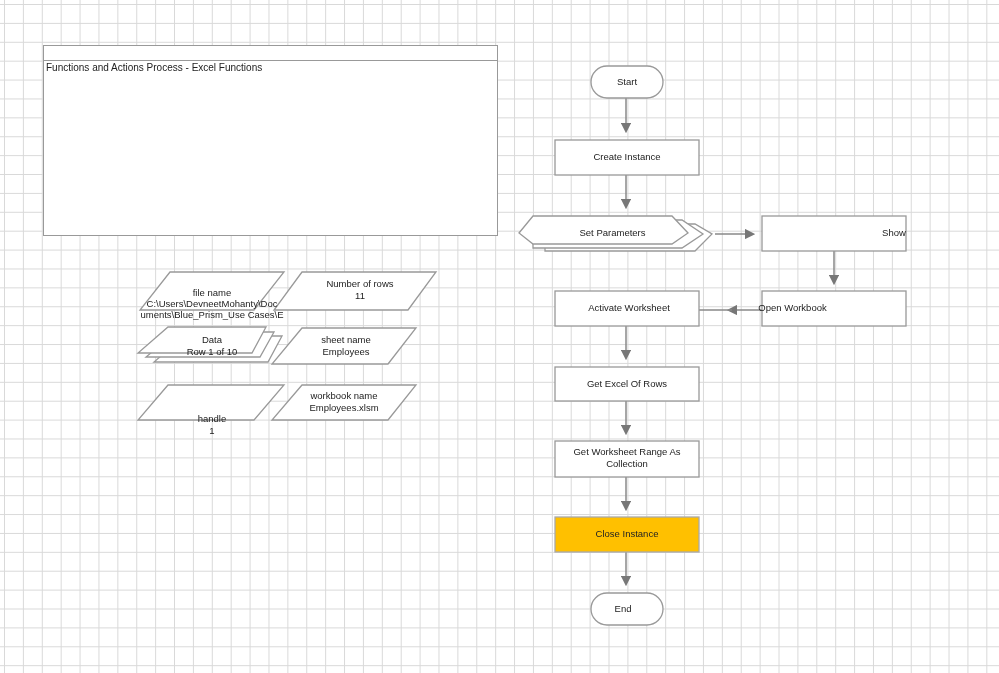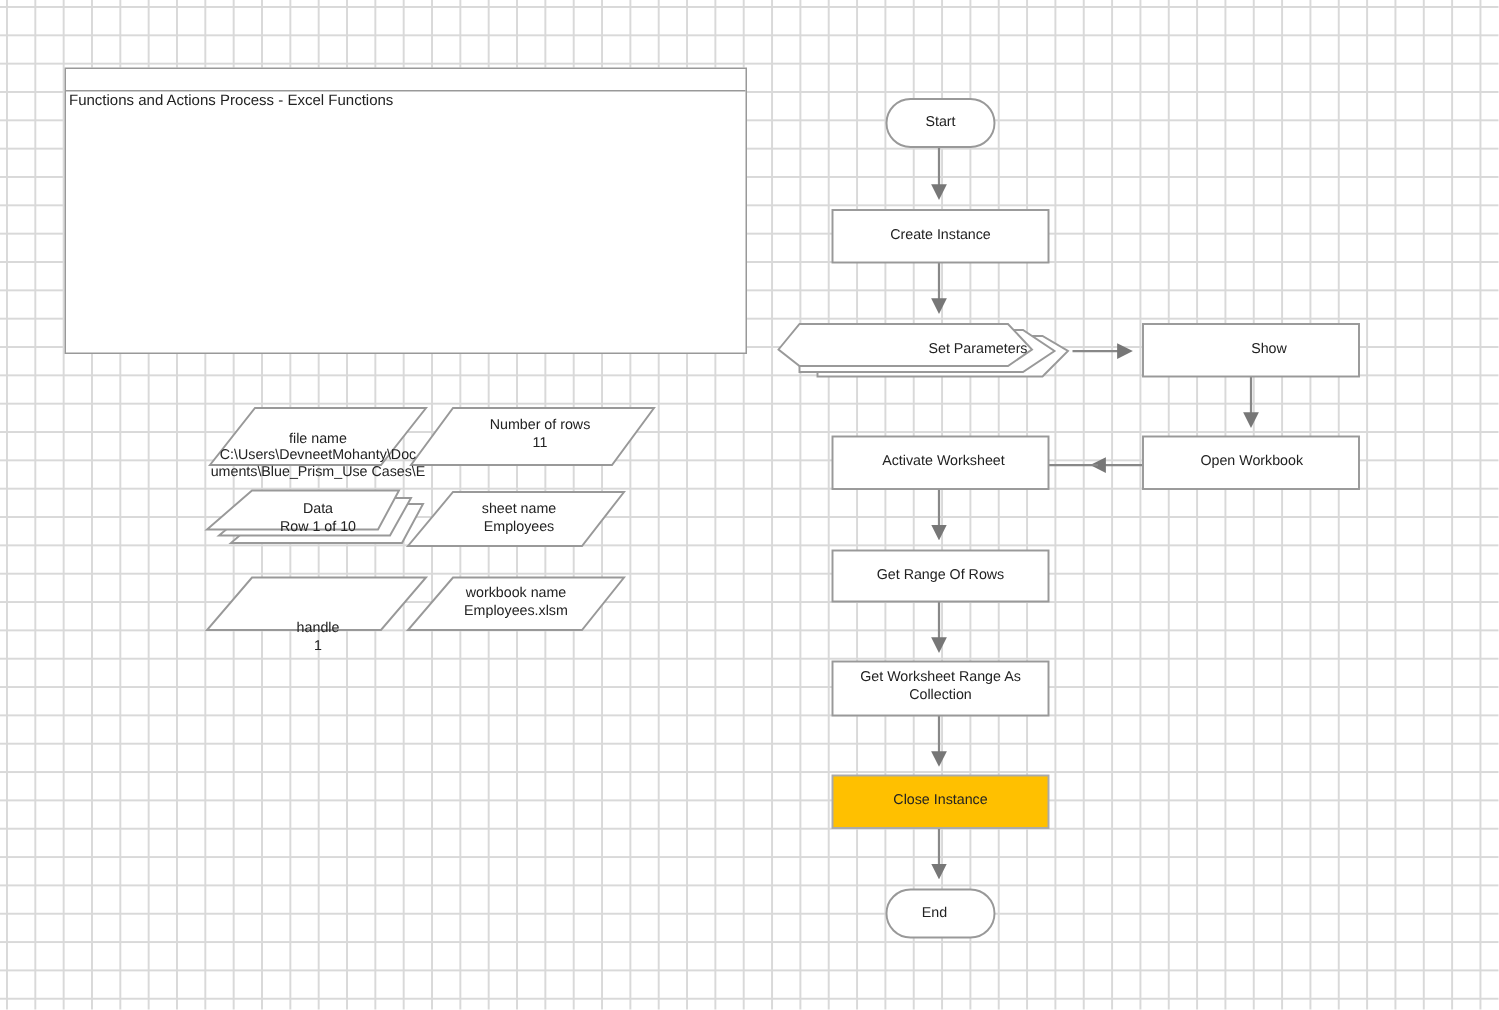--- a/index.html
+++ b/index.html
@@ -60,25 +60,25 @@
     <polygon points="176,332 274,332 260,357 146,357"></polygon>
     <polygon points="168,327 266,327 252,353 138,353"></polygon>
     <polygon points="302,328 416,328 388,364 272,364"></polygon>
     <polygon points="168,385 284,385 254,420 138,420"></polygon>
     <polygon points="302,385 416,385 388,420 272,420"></polygon>
   </g>
 </svg>
 
 <div class="lbl" style="left:591px;top:76px;width:72px;">Start</div>
 <div class="lbl" style="left:555px;top:151px;width:144px;">Create Instance</div>
-<div class="lbl" style="left:540px;top:227px;width:145px;text-align:right;">Set Parameters</div>
-<div class="lbl" style="left:762px;top:227px;width:168px;">Show</div>
-<div class="lbl" style="left:762px;top:302px;width:145px;">Open Workbook</div>
+<div class="lbl" style="left:540px;top:227px;width:145px;">Set Parameters</div>
+<div class="lbl" style="left:762px;top:227px;width:168px;padding-left:48px;">Show</div>
+<div class="lbl" style="left:720px;top:302px;width:145px;">Open Workbook</div>
 <div class="lbl" style="left:555px;top:302px;width:148px;">Activate Worksheet</div>
-<div class="lbl" style="left:555px;top:378px;width:144px;">Get Range Of Rows</div>
+<div class="lbl" style="left:555px;top:378px;width:144px;">Get Excel Of Rows</div>
 <div class="lbl" style="left:555px;top:446px;width:144px;">
   <div>Get Worksheet Range As</div>
   <div>Collection</div>
 </div>
 <div class="lbl" style="left:555px;top:528px;width:144px;">Close Instance</div>
 <div class="lbl" style="left:591px;top:603px;width:64px;">End</div>
 
 <div class="lbl" style="left:140px;top:271px;width:144px;line-height:11px;margin-top:16px;">
   <div>file name</div>
   <div>C:\Users\DevneetMohanty\Doc</div>

